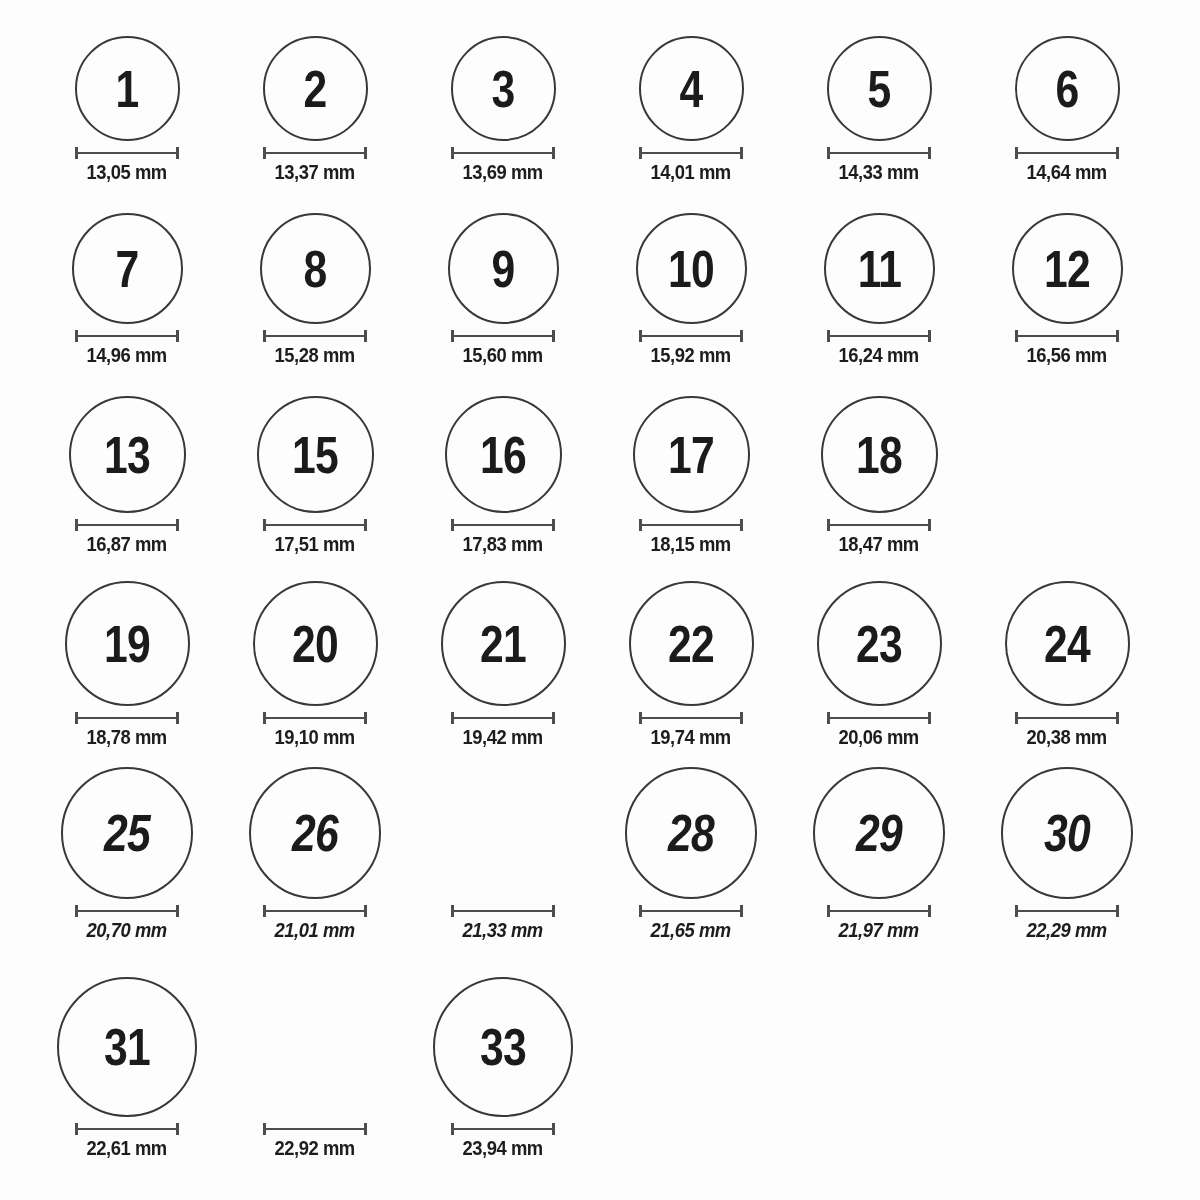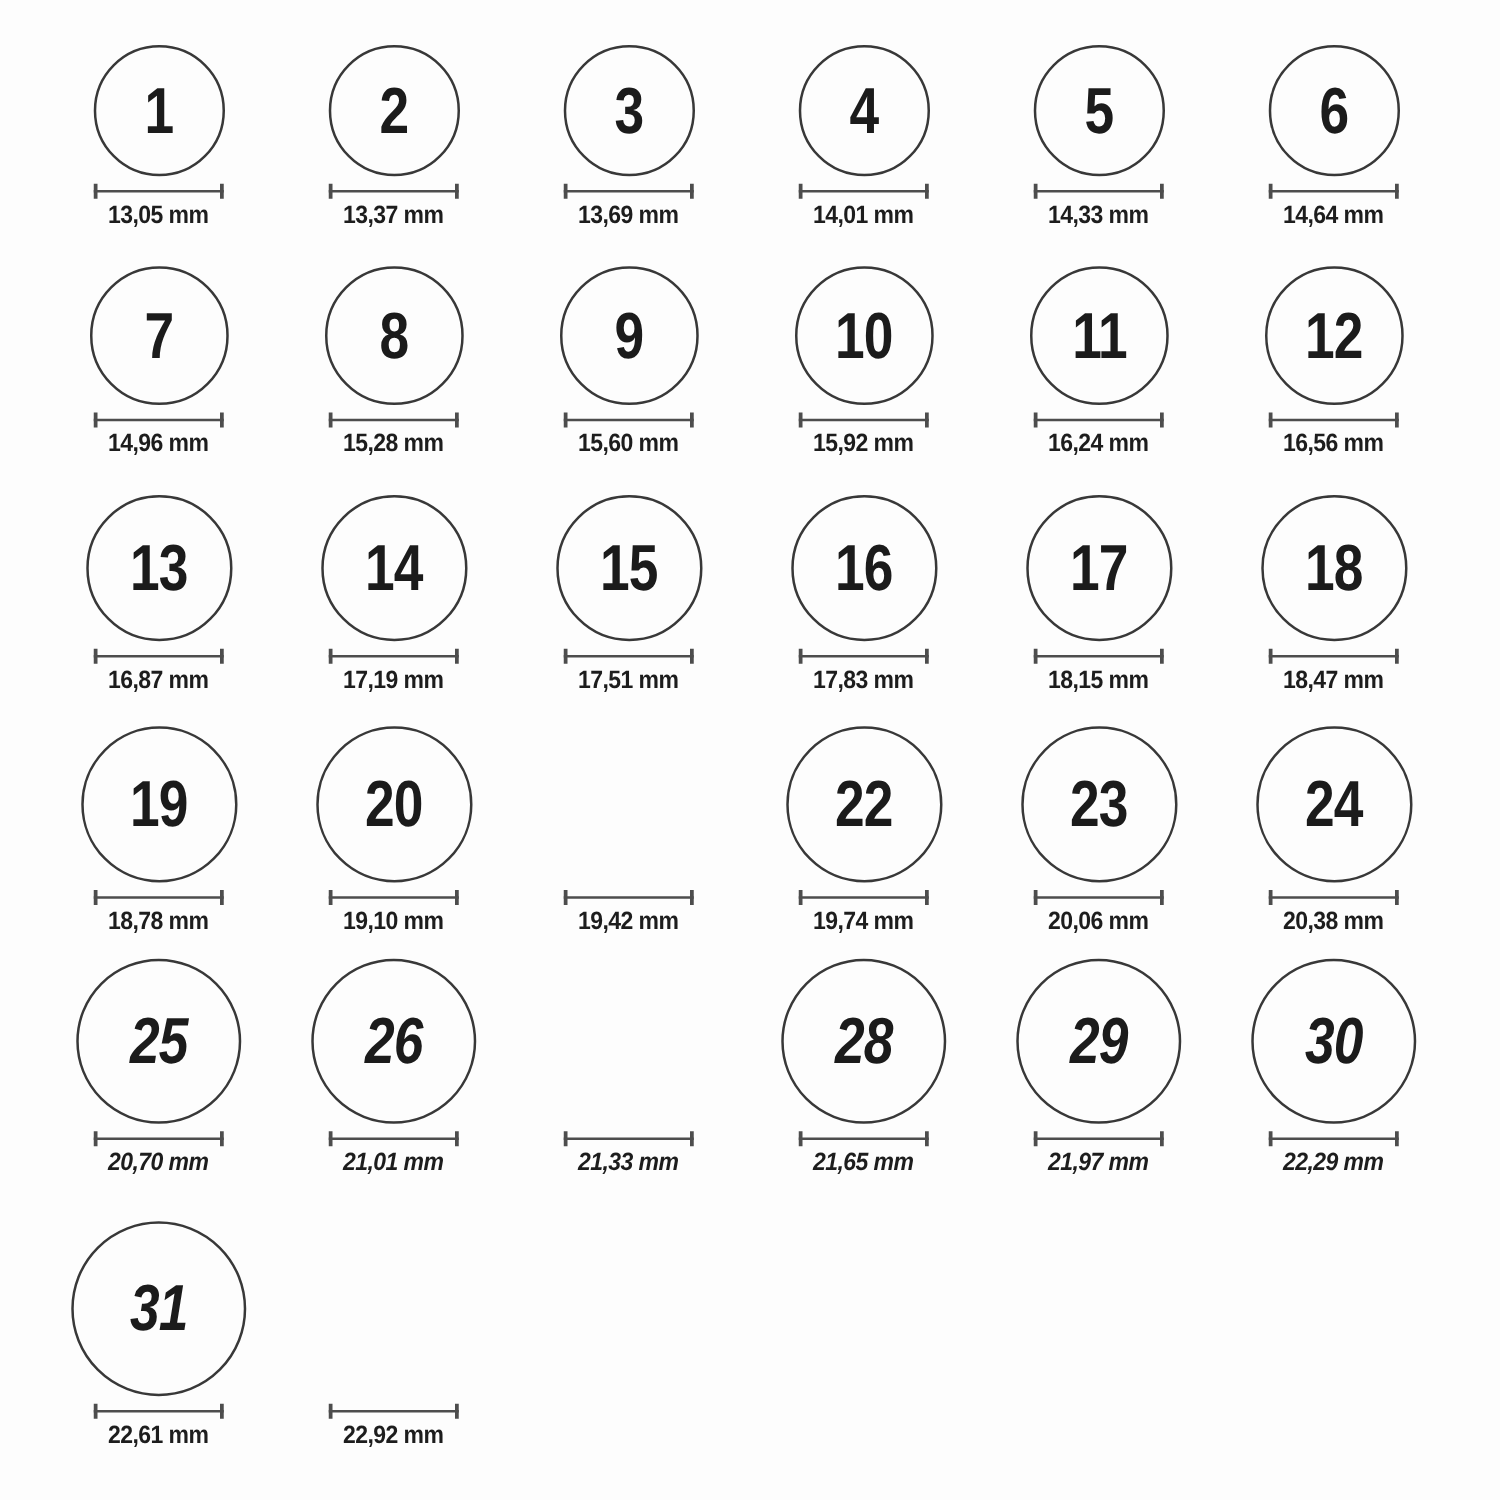--- a/index.html
+++ b/index.html
@@ -70,21 +70,21 @@
     letter-spacing: -0.5px;
     transform: scaleX(0.92);
     white-space: nowrap;
   }
   
   .r0 .circle { width: 105px; height: 105px; }
   .r1 .circle { width: 111px; height: 111px; }
   .r2 .circle { width: 117px; height: 117px; }
   .r3 .circle { width: 125px; height: 125px; }
   .r4 .circle { width: 132px; height: 132px; }
-  .r5 .circle { width: 140px; height: 140px; font-style: italic; }
+  .r5 .circle { width: 140px; height: 140px; }
   
   .r1 { margin-top: 30px; }
   .r2 { margin-top: 30px; }
   .r3 { margin-top: 26px; }
   .r4 { margin-top: 19px; font-style: italic; }
   .r5 { margin-top: 36px; }
 </style>
 </head>
 <body>
 
@@ -232,31 +232,20 @@
         </div>
         <div class="dim">
           <span class="tick left"></span>
           <span class="bar"></span>
           <span class="tick right"></span>
         </div>
         <div class="mmlabel">16,87 mm</div>
       </div>
       <div class="cell">
         <div class="circle">
-          <span class="num">14</span>
-        </div>
-        <div class="dim">
-          <span class="tick left"></span>
-          <span class="bar"></span>
-          <span class="tick right"></span>
-        </div>
-        <div class="mmlabel">17,19 mm</div>
-      </div>
-      <div class="cell">
-        <div class="circle">
           <span class="num">15</span>
         </div>
         <div class="dim">
           <span class="tick left"></span>
           <span class="bar"></span>
           <span class="tick right"></span>
         </div>
         <div class="mmlabel">17,51 mm</div>
       </div>
       <div class="cell">
@@ -310,20 +299,23 @@
           <span class="num">20</span>
         </div>
         <div class="dim">
           <span class="tick left"></span>
           <span class="bar"></span>
           <span class="tick right"></span>
         </div>
         <div class="mmlabel">19,10 mm</div>
       </div>
       <div class="cell">
+        <div class="circle">
+          <span class="num">21</span>
+        </div>
         <div class="dim">
           <span class="tick left"></span>
           <span class="bar"></span>
           <span class="tick right"></span>
         </div>
         <div class="mmlabel">19,42 mm</div>
       </div>
       <div class="cell">
         <div class="circle">
           <span class="num">22</span>
@@ -435,15 +427,26 @@
         </div>
         <div class="mmlabel">22,61 mm</div>
       </div>
       <div class="cell">
         <div class="dim">
           <span class="tick left"></span>
           <span class="bar"></span>
           <span class="tick right"></span>
         </div>
         <div class="mmlabel">22,92 mm</div>
+      </div>
+      <div class="cell">
+        <div class="circle">
+          <span class="num">33</span>
+        </div>
+        <div class="dim">
+          <span class="tick left"></span>
+          <span class="bar"></span>
+          <span class="tick right"></span>
+        </div>
+        <div class="mmlabel">23,94 mm</div>
       </div>
     </div>
   </div>
 
 </body></html>

